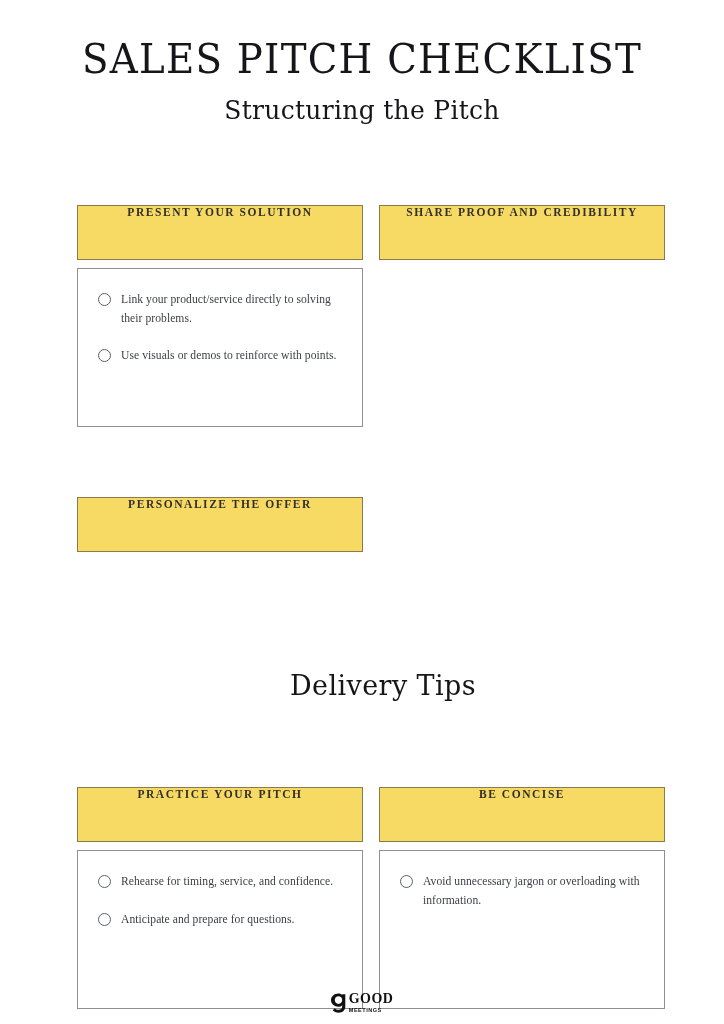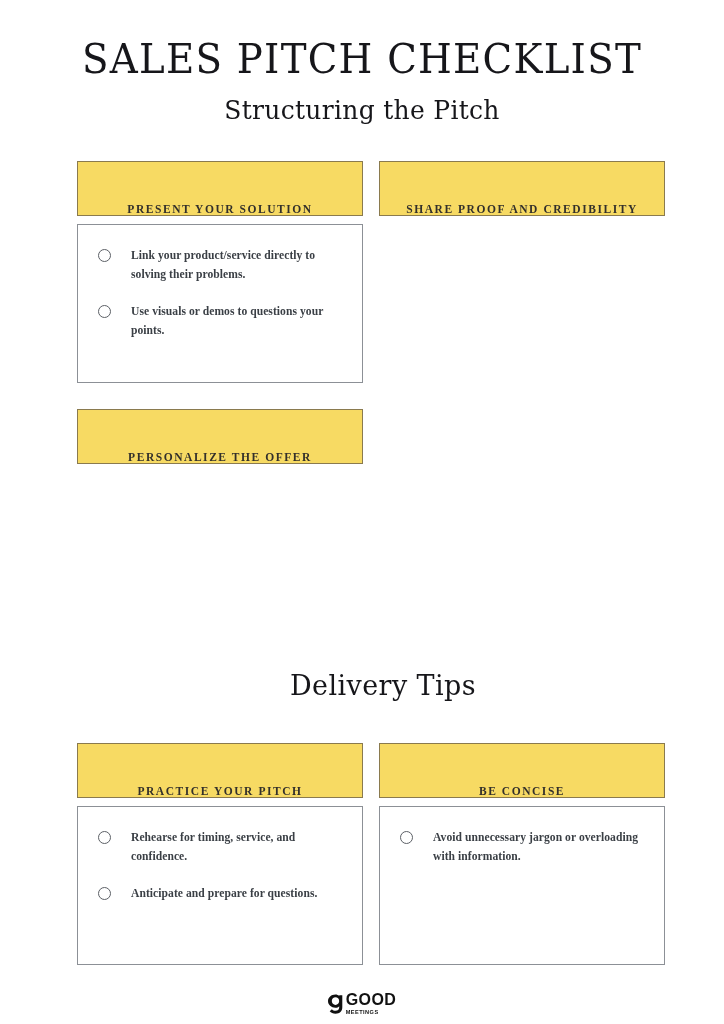--- a/index.html
+++ b/index.html
@@ -90,24 +90,25 @@
 
   .card {
     width: 286px;
   }
 
   .card-header {
     background: #F7DA63;
     border: 1px solid #8a7a4e;
     height: 55px;
     display: flex;
-    align-items: flex-end;
+    align-items: flex-start;
     justify-content: center;
     text-align: center;
     padding: 0 10px;
+    margin-top: 44px;
   }
 
   .card-header-text {
     font-family: "Liberation Serif", "DejaVu Serif", serif;
     font-weight: 700;
     font-size: 11.5px;
     letter-spacing: 1.55px;
     color: #33302b;
     text-transform: uppercase;
     white-space: nowrap;
@@ -121,23 +122,22 @@
     padding: 22px 18px 10px 20px;
   }
 
   .checklist {
     list-style: none;
   }
 
   .check-item {
     display: flex;
     align-items: flex-start;
-    gap: 20px;
+    gap: 10px;
     margin-bottom: 19px;
-    font-weight: bold;
   }
 
   .check-item:last-child { margin-bottom: 0; }
 
   .checkbox {
     flex: 0 0 auto;
     width: 13px;
     height: 13px;
     border: 1.2px solid #5c6066;
     border-radius: 50%;
@@ -175,23 +175,23 @@
   }
 
   .logo-words {
     display: flex;
     flex-direction: column;
     justify-content: center;
     line-height: 1;
   }
 
   .logo-good {
-    font-family: Liberation Sans, sans-serif;
+    font-family: Liberation Serif, serif;
     font-weight: 700;
-    font-size: 16px;
+    font-size: 14px;
     letter-spacing: 0.4px;
     color: #111111;
   }
 
   .logo-meetings {
     font-family: "Liberation Sans", "DejaVu Sans", sans-serif;
     font-weight: 700;
     font-size: 5.6px;
     letter-spacing: 0.45px;
     color: #111111;
@@ -214,21 +214,21 @@
           <span class="card-header-text">PRESENT YOUR SOLUTION</span>
         </div>
         <div class="card-body">
           <ul class="checklist">
             <li class="check-item">
               <span class="checkbox"></span>
               <span class="check-text">Link your product/service directly to solving their problems.</span>
             </li>
             <li class="check-item">
               <span class="checkbox"></span>
-              <span class="check-text">Use visuals or demos to questions your points.</span>
+              <span class="check-text">Use visuals or demos to reinforce with points.</span>
             </li>
           </ul>
         </div>
       </div>
       <div class="card">
         <div class="card-header">
           <span class="card-header-text">SHARE PROOF AND CREDIBILITY</span>
         </div>
       </div>
       <div class="card">

